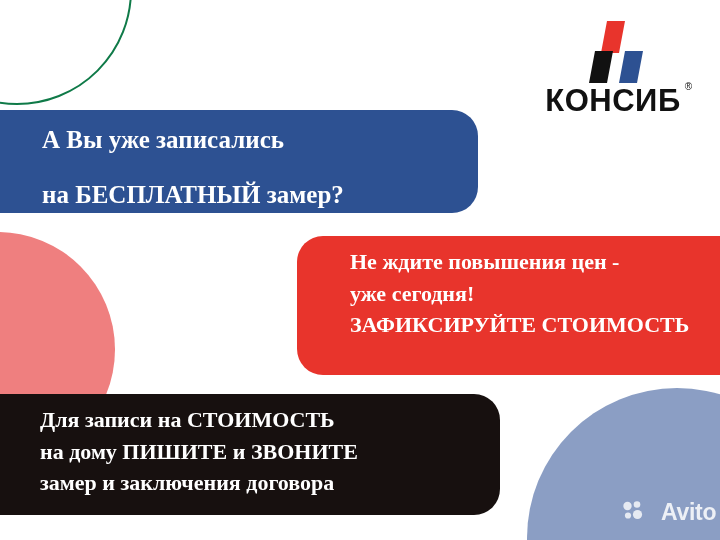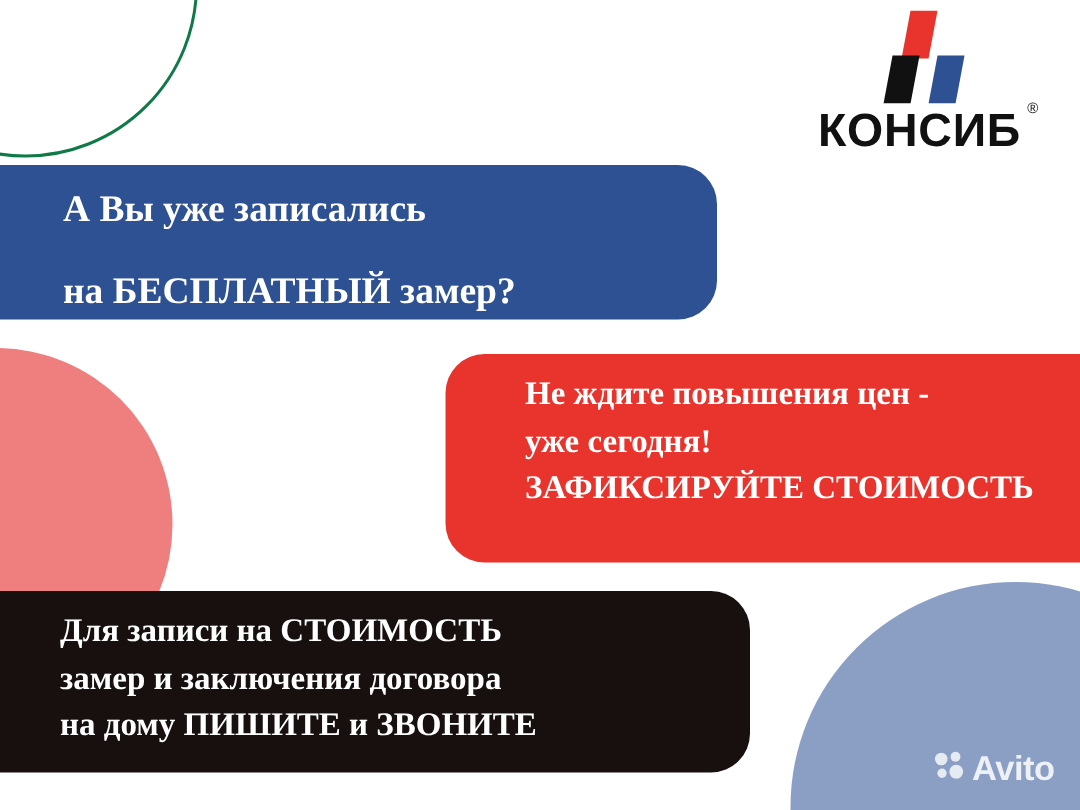--- a/index.html
+++ b/index.html
@@ -48,21 +48,21 @@
     width: 300px;
     height: 300px;
     border-radius: 50%;
     background: #8b9ec4;
   }
 
   
   .logo {
     position: absolute;
     right: 18px;
-    top: 7px;
+    top: 21px;
     width: 178px;
     text-align: center;
   }
   .logo-mark {
     position: relative;
     width: 72px;
     height: 62px;
     margin: 0 auto 2px auto;
   }
   .logo-mark svg { display: block; }
@@ -132,21 +132,21 @@
   }
   .banner-black .line + .line { margin-top: 3px; }
 
   
   .avito-watermark {
     position: absolute;
     left: 622px;
     top: 500px;
     display: flex;
     align-items: center;
-    gap: 4px;
+    gap: 17px;
     opacity: 0.85;
   }
   .avito-dots { display: block; }
   .avito-text {
     font-family: "Liberation Sans", sans-serif;
     font-size: 23px;
     font-weight: 700;
     color: #ffffff;
     line-height: 1;
     letter-spacing: -0.3px;
@@ -181,22 +181,22 @@
   </div>
 
   <div class="banner banner-red">
     <span class="line">Не ждите повышения цен -</span>
     <span class="line">уже сегодня!</span>
     <span class="line">ЗАФИКСИРУЙТЕ СТОИМОСТЬ</span>
   </div>
 
   <div class="banner banner-black">
     <span class="line">Для записи на СТОИМОСТЬ</span>
+    <span class="line">на дому ПИШИТЕ и ЗВОНИТЕ</span>
     <span class="line">замер и заключения договора</span>
-    <span class="line">на дому ПИШИТЕ и ЗВОНИТЕ</span>
   </div>
 
   <div class="avito-watermark">
     <span class="avito-dots">
       <svg width="22" height="20" viewBox="0 0 22 20" xmlns="http://www.w3.org/2000/svg">
         <circle cx="5.5" cy="6" r="4.2" fill="#ffffff" fill-opacity="0.92"></circle>
         <circle cx="15" cy="4.5" r="3.3" fill="#ffffff" fill-opacity="0.92"></circle>
         <circle cx="6" cy="15.5" r="3.1" fill="#ffffff" fill-opacity="0.92"></circle>
         <circle cx="15.5" cy="14.5" r="4.6" fill="#ffffff" fill-opacity="0.92"></circle>
       </svg>

